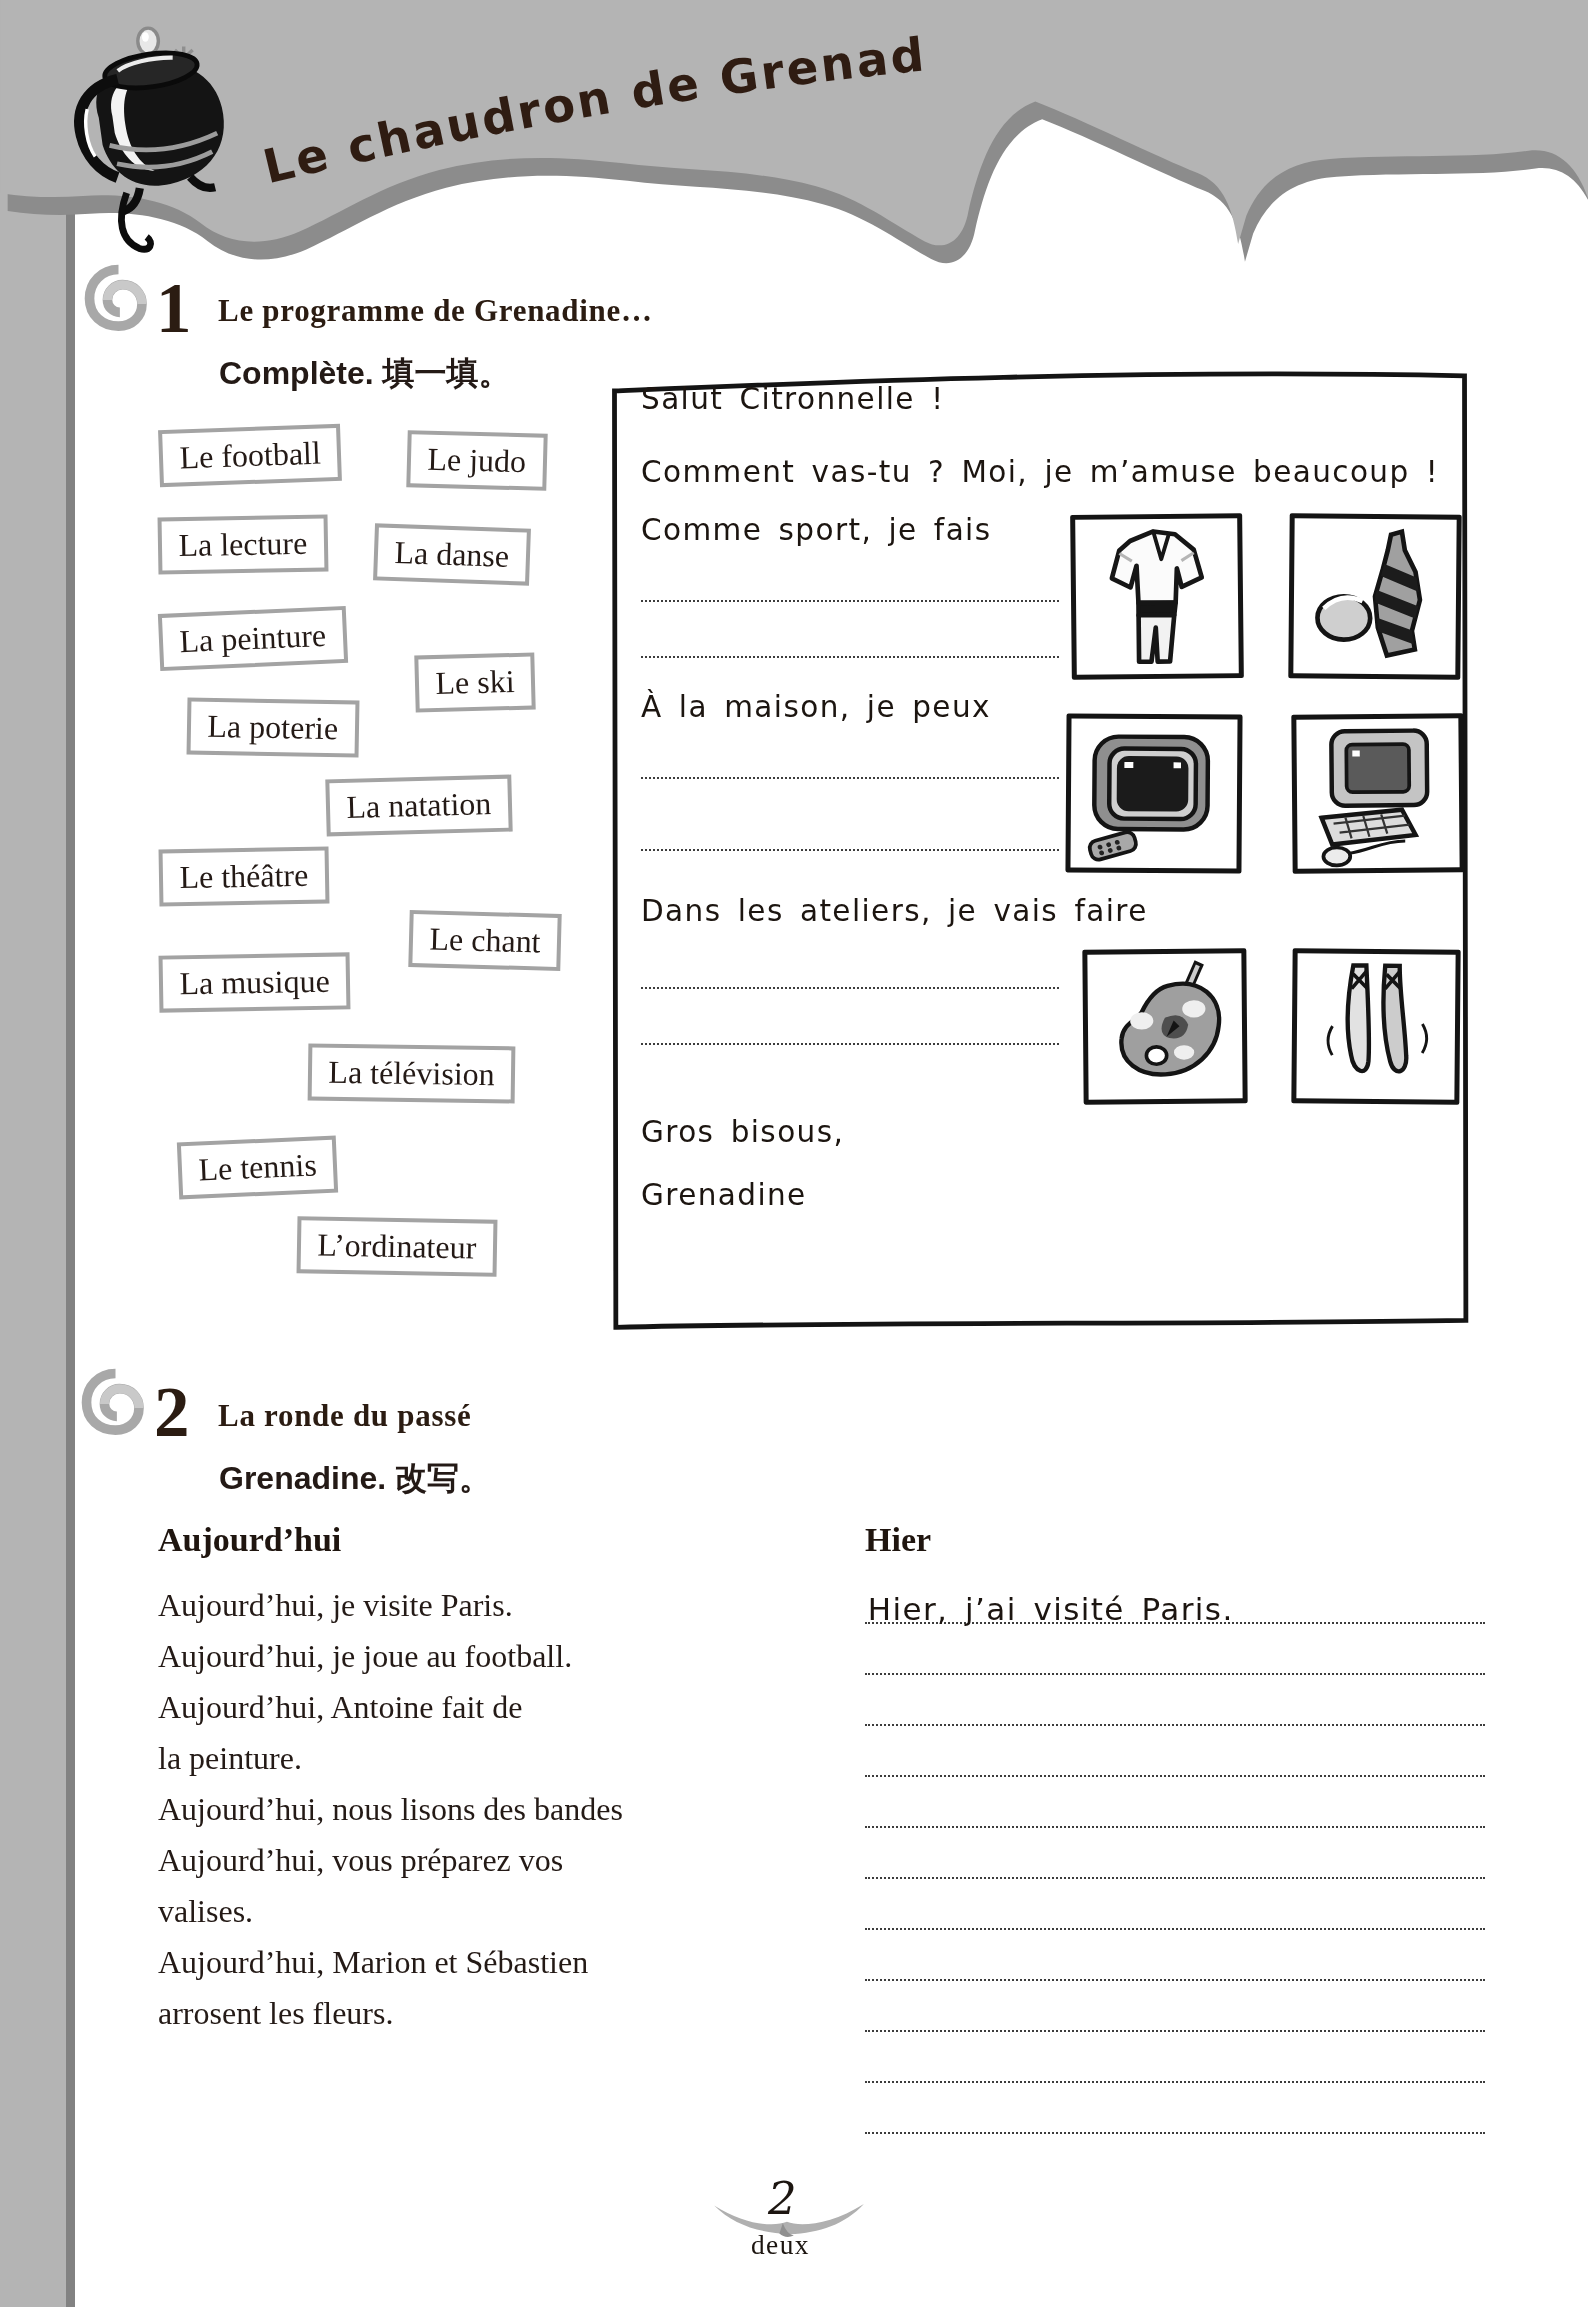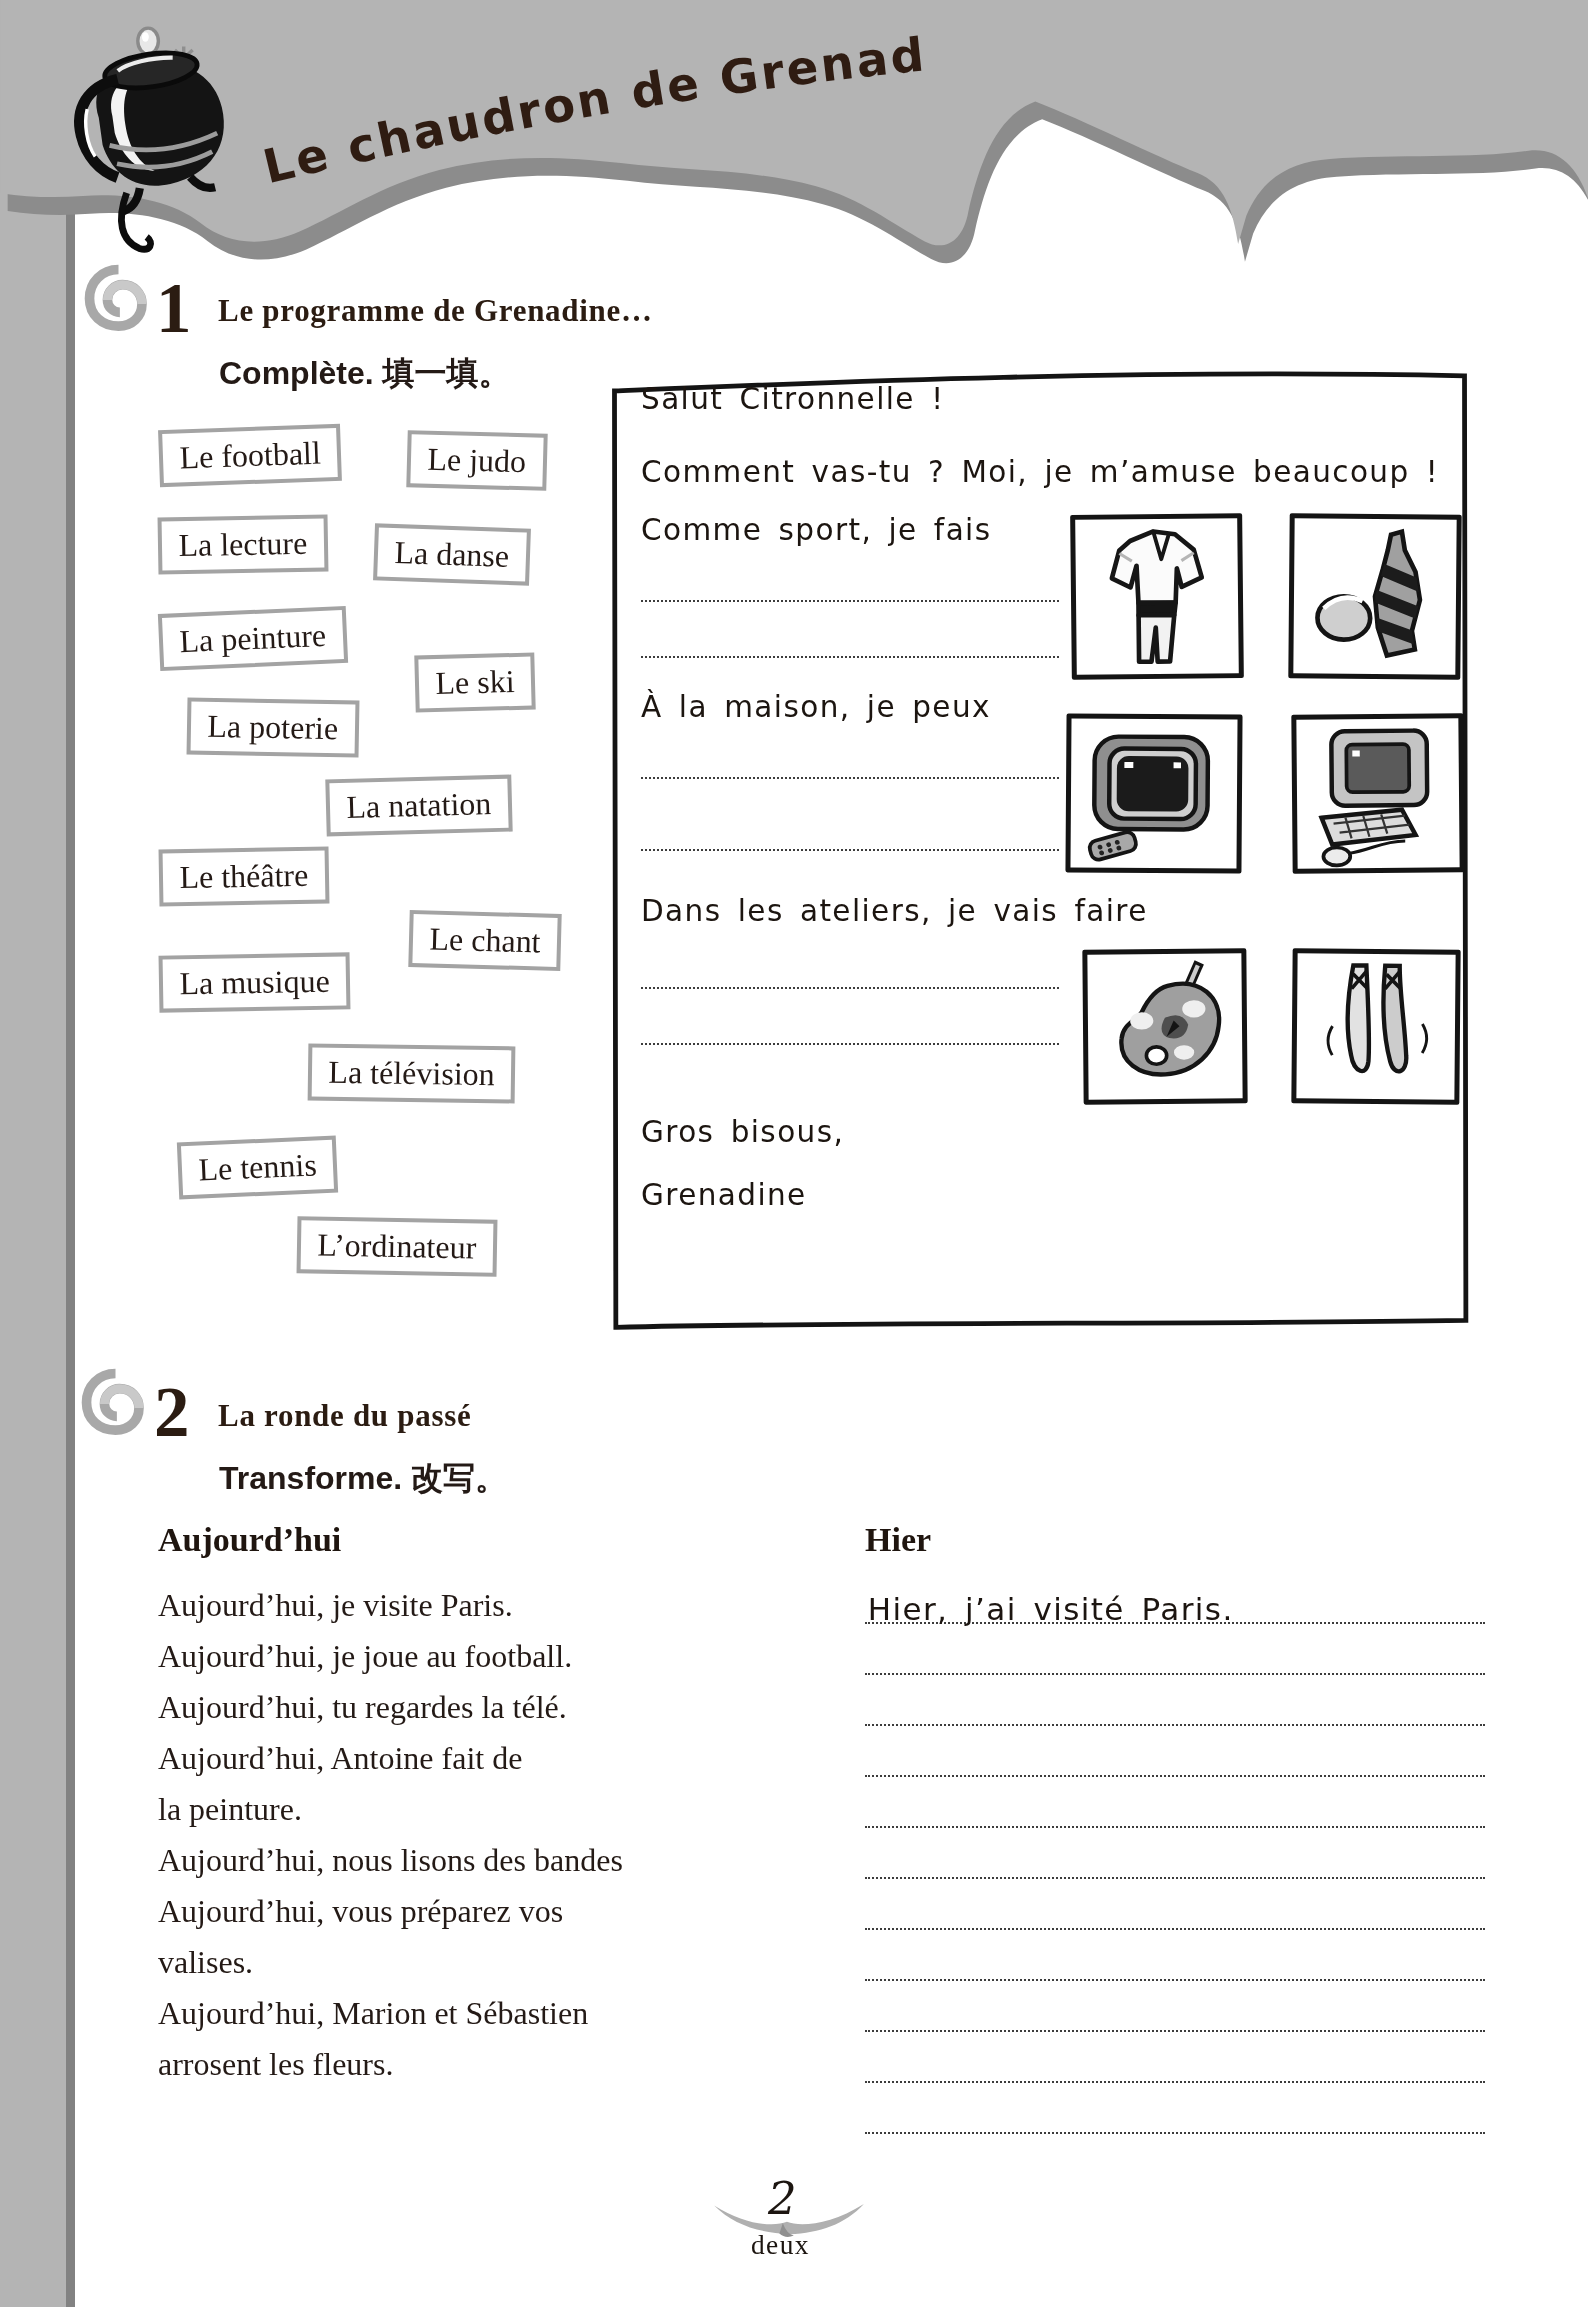--- a/index.html
+++ b/index.html
@@ -192,29 +192,28 @@
       </svg>
     </div>
   </div>
 
   <svg class="abs" style="left:81px;top:1368px;" width="69" height="69" viewBox="0 0 100 100">
     <path d="M50,8 C26,8 8,26 8,50 C8,74 26,90 50,90 C70,90 84,76 84,58 C84,42 72,30 56,30 C44,30 34,40 34,52 C34,62 42,70 52,70" fill="none" stroke="#a8a8a8" stroke-width="14"></path>
     <path d="M84,58 C84,42 72,30 56,30 C44,30 34,40 34,52" fill="none" stroke="#c9c9c9" stroke-width="13"></path>
   </svg>
   <div class="abs ex-num" style="left:154px;top:1377px;">2</div>
   <div class="abs ex-title" style="left:218px;top:1400px;">La ronde du passé</div>
-  <div class="abs ex-instr" style="left:219px;top:1462px;">Transforme. 改写。</div>
+  <div class="abs ex-instr" style="left:219px;top:1462px;">Grenadine. 改写。</div>
 
   <div class="colhead" style="left:158px;top:1521px;">Aujourd’hui</div>
   <div class="colhead" style="left:865px;top:1521px;">Hier</div>
 
   <div class="abs" style="left:158px;top:1573px;width:692px;">
     <div class="trow">Aujourd’hui, je visite Paris.</div>
     <div class="trow">Aujourd’hui, je joue au football.</div>
-    <div class="trow">Aujourd’hui, tu regardes la télé.</div>
     <div class="trow">Aujourd’hui, Antoine fait de</div>
     <div class="trow">la peinture.</div>
     <div class="trow">Aujourd’hui, nous lisons des bandes</div>
     <div class="trow">Aujourd’hui, vous préparez vos</div>
     <div class="trow">valises.</div>
     <div class="trow">Aujourd’hui, Marion et Sébastien</div>
     <div class="trow">arrosent les fleurs.</div>
   </div>
 
   <div class="abs" style="left:865px;top:1573px;width:620px;">

